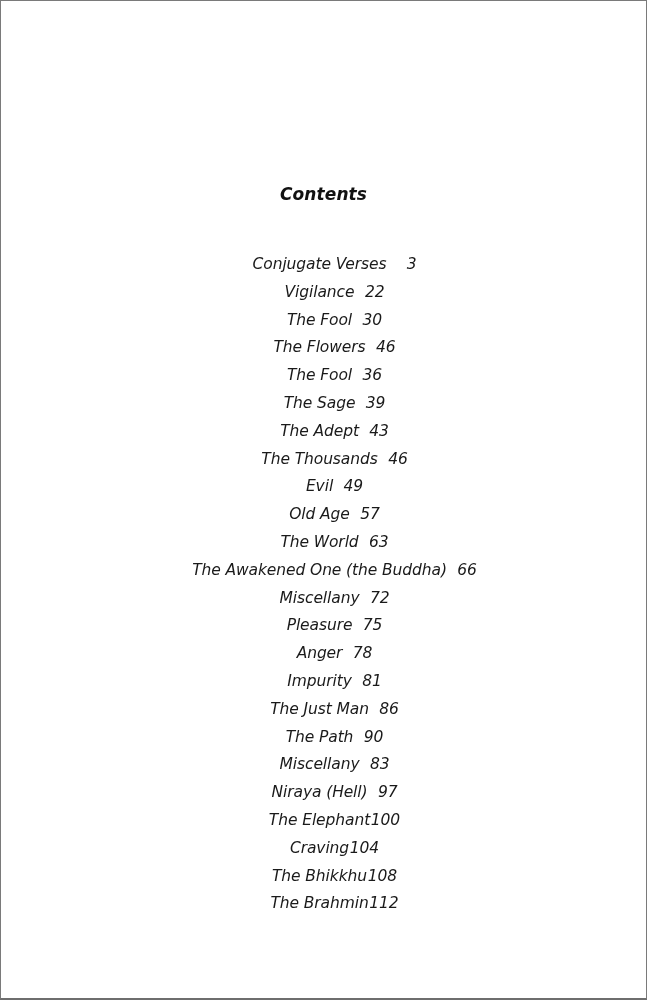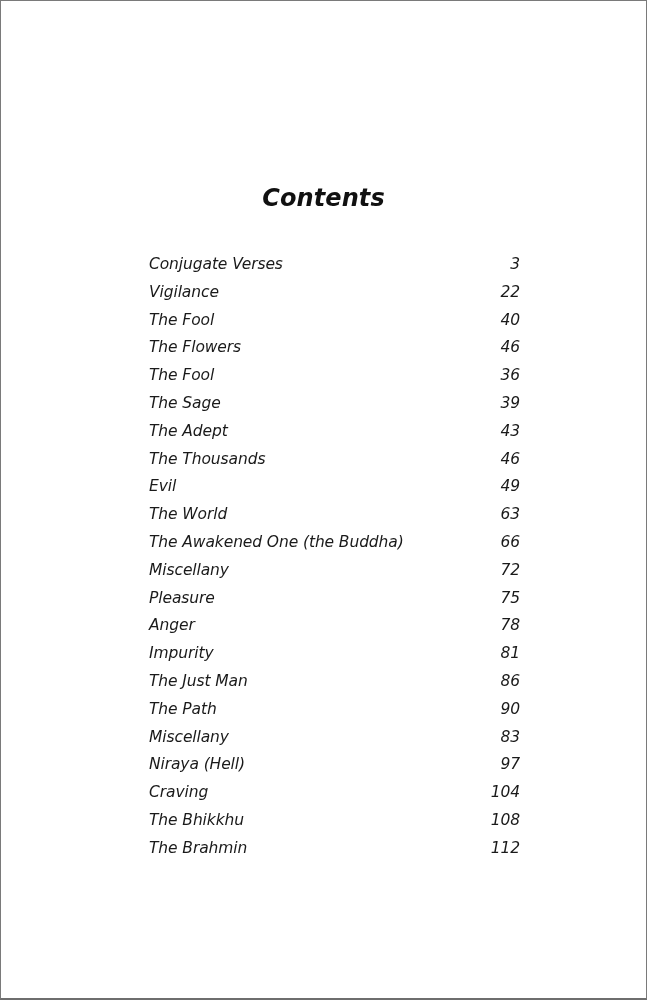--- a/index.html
+++ b/index.html
@@ -24,36 +24,36 @@
       font-family: "DejaVu Sans", sans-serif;
     }
     .title {
       position: absolute;
       left: 0;
       right: 0;
       top: 183px;
       text-align: center;
       font-style: italic;
       font-weight: bold;
-      font-size: 24px;
+      font-size: 17px;
       letter-spacing: 0.1px;
       color: #111111;
     }
     .toc {
       position: absolute;
       left: 148px;
       top: 250px;
       width: 372px;
       margin: 0;
       padding: 0;
       list-style: none;
     }
     .toc-row {
       display: flex;
-      justify-content: space-between;
+      justify-content: center;
       align-items: baseline;
       height: 27.8px;
       line-height: 27.8px;
       font-style: italic;
       font-size: 15.5px;
       color: #1a1a1a;
       letter-spacing: -0.1px;
     }
     .toc-title { white-space: nowrap; }
     .toc-page { text-align: right; min-width: 30px; padding-right: 1px; }
@@ -68,21 +68,21 @@
     <li class="toc-row">
         <span class="toc-title">Conjugate Verses</span>
         <span class="toc-page">3</span>
       </li>
     <li class="toc-row">
         <span class="toc-title">Vigilance</span>
         <span class="toc-page">22</span>
       </li>
     <li class="toc-row">
         <span class="toc-title">The Fool</span>
-        <span class="toc-page">40</span>
+        <span class="toc-page">30</span>
       </li>
     <li class="toc-row">
         <span class="toc-title">The Flowers</span>
         <span class="toc-page">46</span>
       </li>
     <li class="toc-row">
         <span class="toc-title">The Fool</span>
         <span class="toc-page">36</span>
       </li>
     <li class="toc-row">
@@ -93,20 +93,24 @@
         <span class="toc-title">The Adept</span>
         <span class="toc-page">43</span>
       </li>
     <li class="toc-row">
         <span class="toc-title">The Thousands</span>
         <span class="toc-page">46</span>
       </li>
     <li class="toc-row">
         <span class="toc-title">Evil</span>
         <span class="toc-page">49</span>
+      </li>
+    <li class="toc-row">
+        <span class="toc-title">Old Age</span>
+        <span class="toc-page">57</span>
       </li>
     <li class="toc-row">
         <span class="toc-title">The World</span>
         <span class="toc-page">63</span>
       </li>
     <li class="toc-row">
         <span class="toc-title">The Awakened One (the Buddha)</span>
         <span class="toc-page">66</span>
       </li>
     <li class="toc-row">
@@ -135,20 +139,24 @@
       </li>
     <li class="toc-row">
         <span class="toc-title">Miscellany</span>
         <span class="toc-page">83</span>
       </li>
     <li class="toc-row">
         <span class="toc-title">Niraya (Hell)</span>
         <span class="toc-page">97</span>
       </li>
     <li class="toc-row">
+        <span class="toc-title">The Elephant</span>
+        <span class="toc-page">100</span>
+      </li>
+    <li class="toc-row">
         <span class="toc-title">Craving</span>
         <span class="toc-page">104</span>
       </li>
     <li class="toc-row">
         <span class="toc-title">The Bhikkhu</span>
         <span class="toc-page">108</span>
       </li>
     <li class="toc-row">
         <span class="toc-title">The Brahmin</span>
         <span class="toc-page">112</span>

